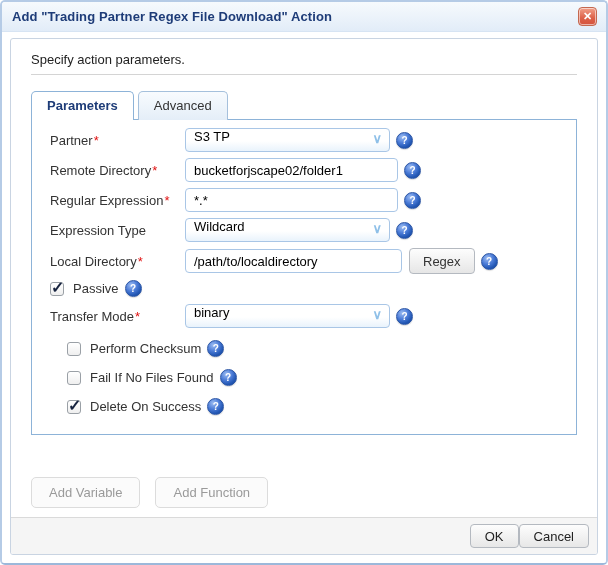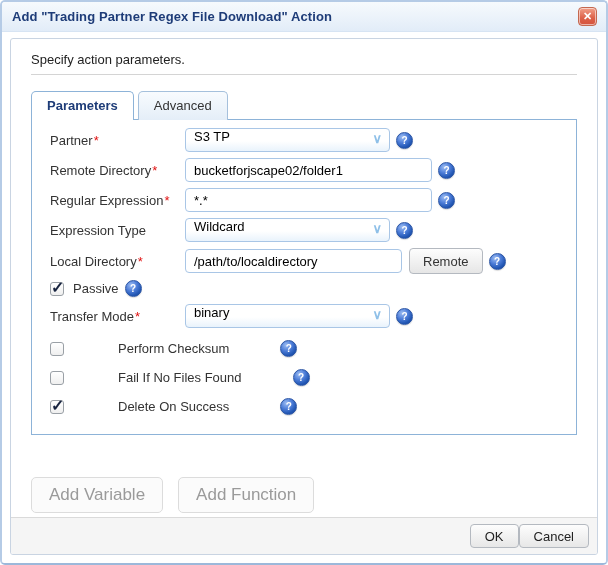--- a/index.html
+++ b/index.html
@@ -75,21 +75,21 @@
   .row { display:flex; align-items:center; margin-bottom:6px; min-height:24px; }
   .lbl { width:135px; flex:0 0 135px; font-size:13px; color:#333; }
   .req { color:#e01010; margin-left:1px; }
 
   .txt {
     height:24px; border:1px solid #a9c6e6; border-radius:4px;
     padding:0 8px; font-size:13px; color:#000;
     font-family:"Liberation Sans", sans-serif;
     background:#fff; outline:none;
   }
-  .txt.w-wide { width:247px; }
+  .txt.w-wide { width:213px; }
   .txt.w-local { width:217px; }
 
   .select {
     width:205px; height:24px;
     border:1px solid #a9c6e6; border-radius:4px;
     background:linear-gradient(#ffffff 55%,#e9f3fc);
     display:flex; align-items:flex-start;
     padding:0 22px 0 8px; position:relative;
     font-size:13px; color:#000; cursor:pointer;
   }
@@ -112,40 +112,40 @@
     height:26px; padding:0 13px; margin-left:7px;
     border:1px solid #b4b9c0; border-radius:4px;
     background:linear-gradient(#fdfdfd,#e6e6e6);
     font-size:13px; color:#333; cursor:pointer;
     font-family:"Liberation Sans", sans-serif;
   }
 
   
   .cb-row { display:flex; align-items:center; }
   .cb-row.first { margin:3px 0 7px 0; }
-  .cb-row.spaced { margin:12px 0;gap:45px; }
+  .cb-row.spaced { margin:12px 17px; }
   .cb {
     width:14px; height:14px; flex:0 0 14px;
     border:1px solid #9aa0a6; border-radius:3px;
     background:linear-gradient(#ffffff,#efefef);
     position:relative; margin-right:9px; cursor:pointer;
   }
   .cb .mark {
     display:none; position:absolute; top:-5px; left:0;
     font-size:16px; font-weight:bold; color:#17233f;
   }
   .cb.checked .mark { display:block; }
   .cb-lbl { font-size:13px; color:#333; }
 
   
   .actions-row { margin:42px 20px 0 20px; display:flex; }
   .ghost-btn {
     padding:7px 17px; margin-right:15px;
     border:1px solid #dcdcdc; border-radius:5px;
-    background:#fbfbfb; color:#9a9a9a; font-size:17px;
+    background:#fbfbfb; color:#9a9a9a; font-size:13px;
     font-family:"Liberation Sans", sans-serif; cursor:default;
   }
   .footer {
     margin-top:auto;
     border-top:1px solid #dadada;
     background:#f5f5f5;
     padding:6px 8px;
     display:flex; justify-content:flex-end; align-items:center; 
     min-height:33px;
   }
@@ -210,21 +210,21 @@
               <div class="select">
                 <span>Wildcard</span>
                 <span class="chev">∨</span>
               </div>
               <div class="help">?</div>
             </div>
 
             <div class="row">
               <span class="lbl"><span>Local Directory</span><span class="req">*</span></span>
               <input class="txt w-local" type="text" value="/path/to/localdirectory" style="">
-              <button class="browse-btn">Remote</button>
+              <button class="browse-btn">Regex</button>
               <div class="help">?</div>
             </div>
 
             <div class="cb-row first">
               <div class="cb checked">
                 <span class="mark">✓</span>
               </div>
               <span class="cb-lbl">Passive</span>
               <div class="help">?</div>
             </div>

